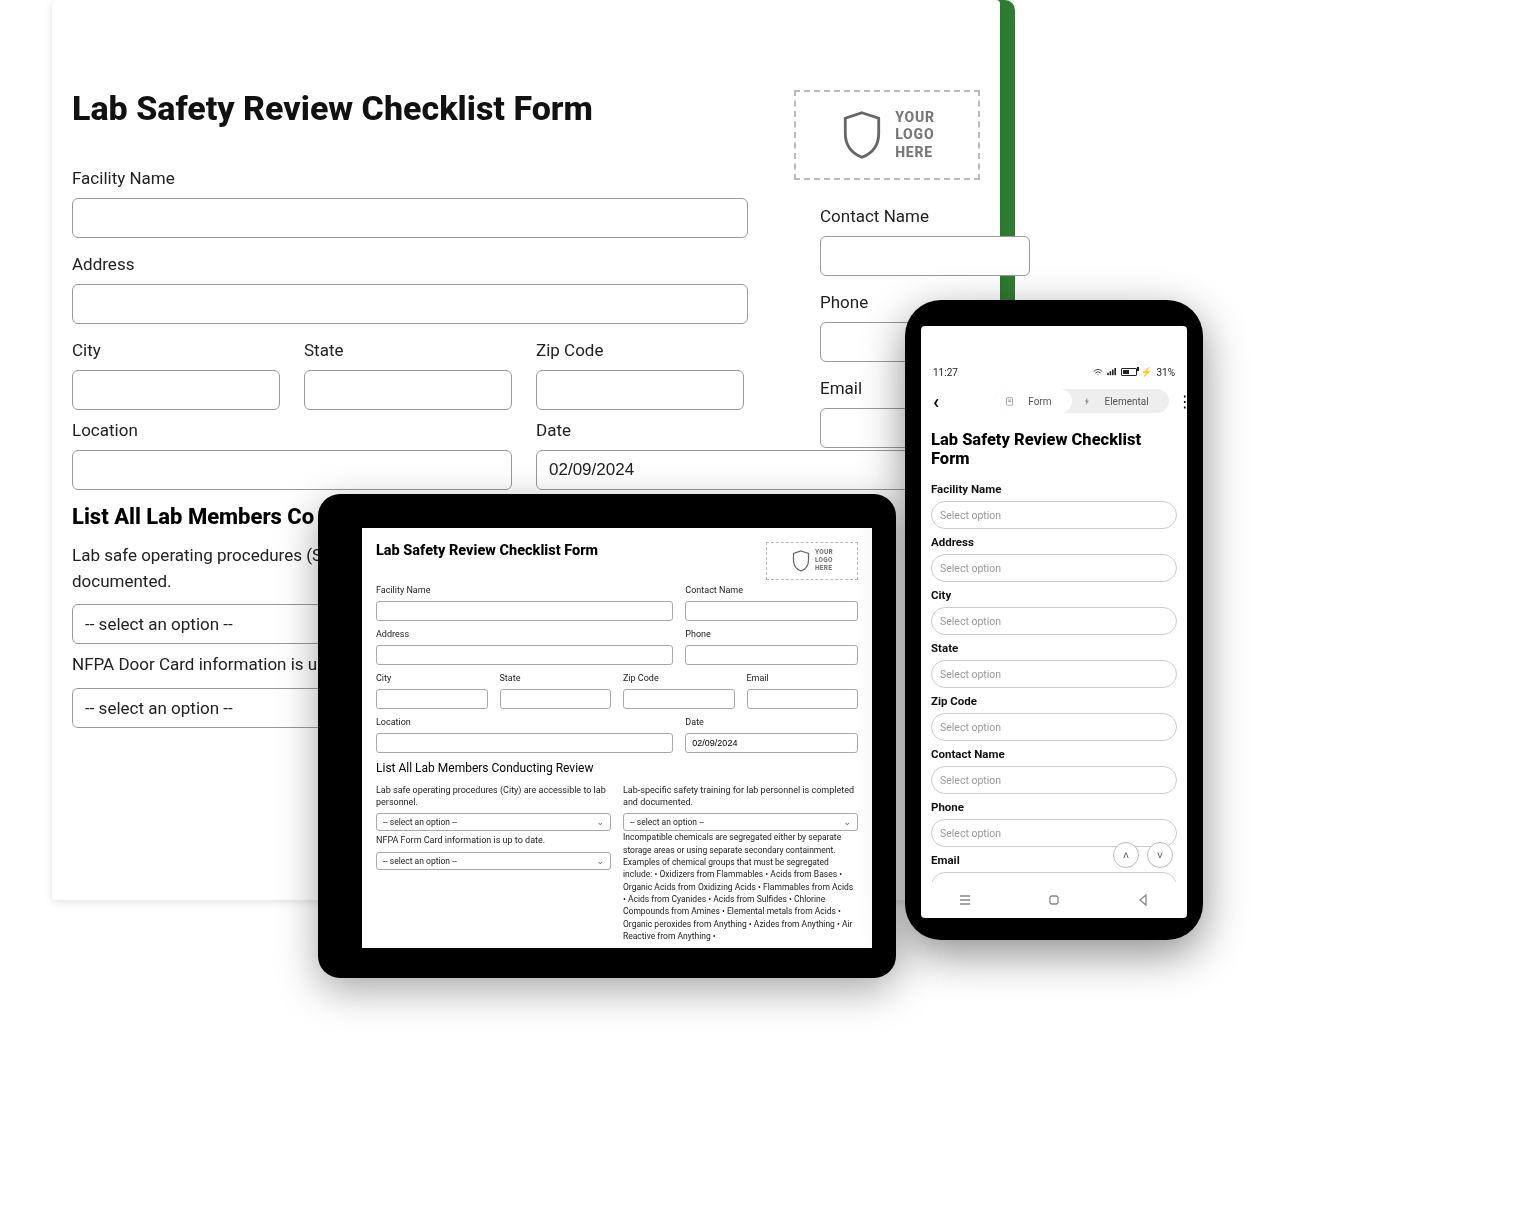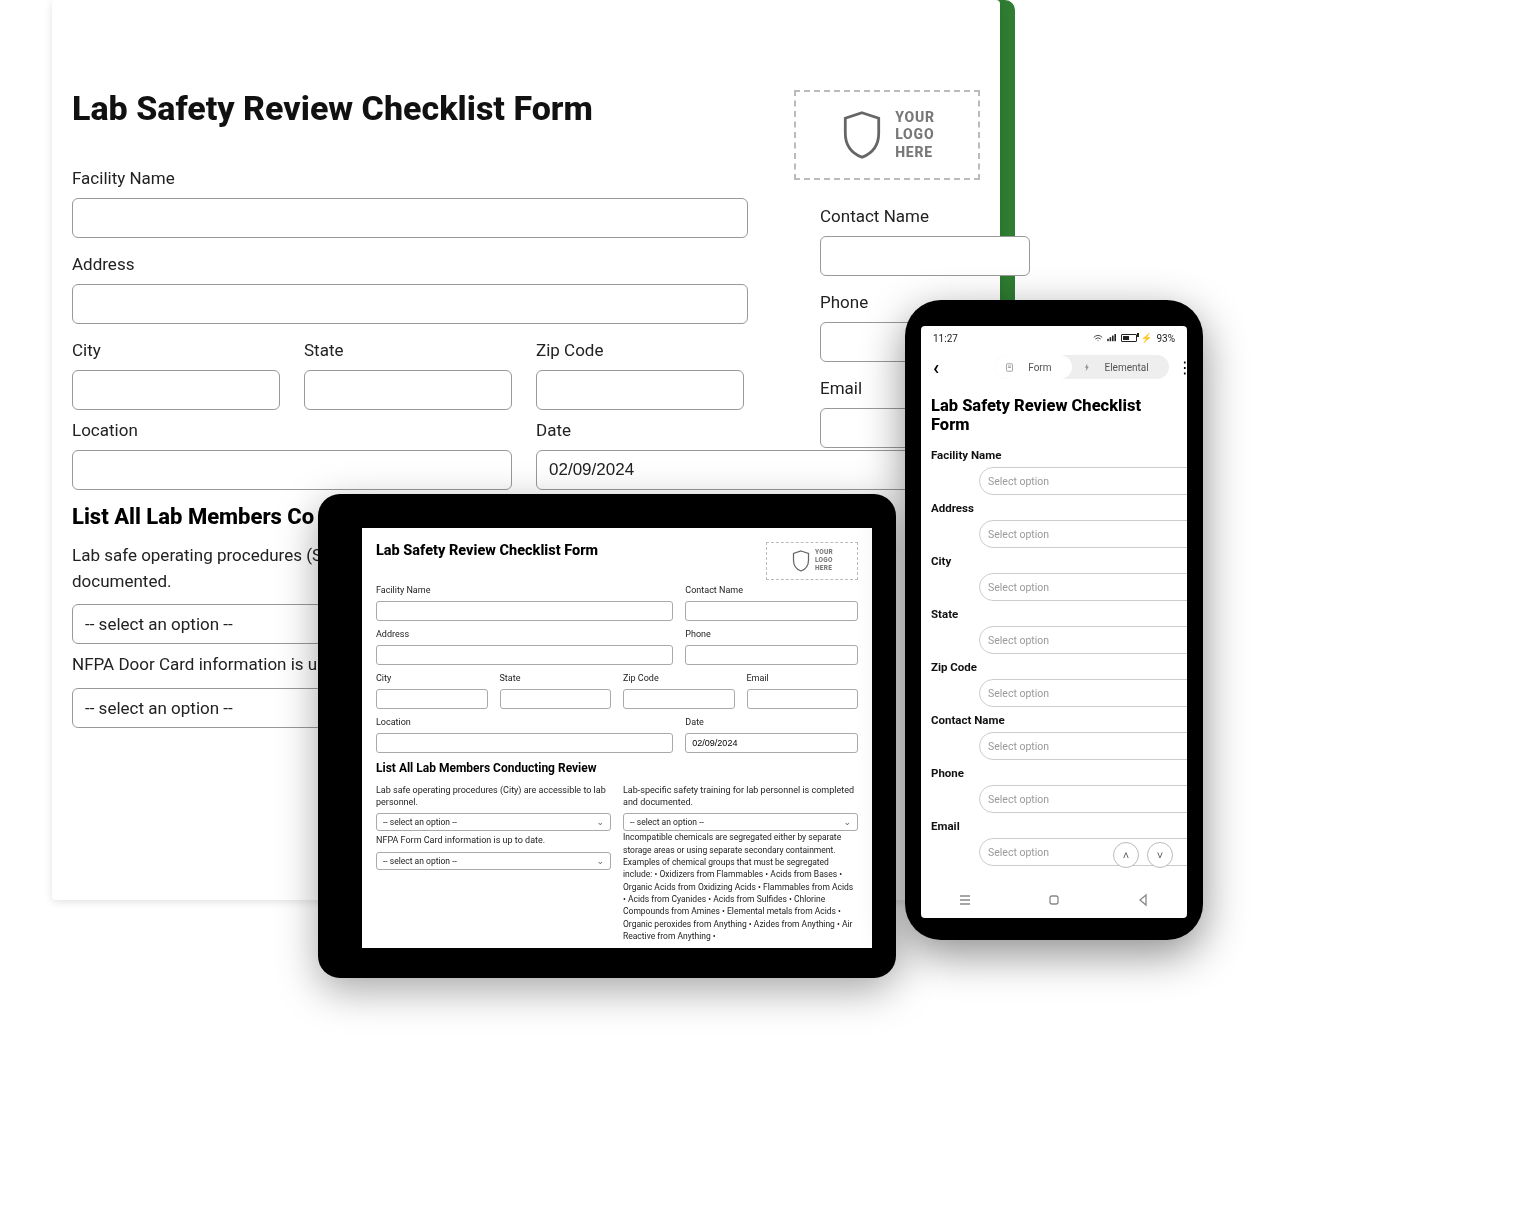--- a/index.html
+++ b/index.html
@@ -115,21 +115,21 @@
   .t-field label { font-size:9px; color:#222; display:block; margin-bottom:4px;}
   .t-field input {
     width:100%; height:20px; border:1px solid #aaa; border-radius:3px; background:#fff;
     font-size:9px; padding:0 6px;
   }
   .t-row { display:flex; gap:12px; margin-bottom:8px; }
   .t-left { flex:1.55; }
   .t-right { flex:0.9; }
   .t-row3 .t-field { flex:1; }
 
-  .t-h4 { font-size:12px; font-weight:700; margin:6px 0 6px 0;}
+  .t-h4 { font-size:12px; font-weight:400; margin:6px 0 6px 0;}
   .t-cols { display:flex; gap:12px; }
   .t-col { flex:1; }
   .t-q { font-size:9px; color:#222; margin:4px 0 5px 0; line-height:1.3; }
   .t-sel {
     width:100%; height:18px; border:1px solid #aaa; border-radius:3px;
     font-size:8.5px; padding:0 6px; display:flex; align-items:center; justify-content:space-between;
     color:#222;
   }
   .t-sel .chev { font-size:9px; color:#666;}
   .t-long { font-size:8.5px; color:#222; line-height:1.45; }
@@ -148,21 +148,21 @@
     left:16px; right:16px; top:26px; bottom:22px;
     background:#fff;
     border-radius:4px;
     overflow:hidden;
     display:flex; flex-direction:column;
   }
   .status-bar {
     height:24px;
     display:flex; align-items:center; justify-content:space-between;
     padding:0 12px;
-    font-size:10px; color:#222;
+    font-size:10px; color:#222;margin-top:34px;
   }
   .status-right { display:flex; align-items:center; gap:4px;}
   .wifi-icon, .sig-icon, .bat-icon { display:inline-block; }
   .wifi-icon { width:10px; height:8px; }
   .sig-icon  { width:10px; height:8px; }
   .bat-icon  { width:16px; height:8px; border:1px solid #222; border-radius:1px; position:relative;}
   .bat-icon::after { content:''; position:absolute; top:-2px; right:-3px; width:2px; height:4px; background:#222;}
   .bat-fill { position:absolute; left:1px; top:1px; bottom:1px; width:44%; background:#222;}
 
   .p-top {
@@ -182,21 +182,21 @@
   .p-seg .active { background:#fff; border-radius:12px; }
   .seg-ic { width:9px; height:9px; }
   .p-more { margin-left:auto; font-size:16px; letter-spacing:1px;}
 
   .p-title { font-size:16.5px; font-weight:800; padding:12px 10px 8px 10px;}
   .p-form { padding:0 10px; overflow:hidden; flex:1;}
   .p-field label { font-size:11.5px; font-weight:700; color:#111; display:block; margin:6px 0 5px 0;}
   .p-field .p-input {
     height:28px; border:1px solid #ccc; border-radius:14px; width:100%;
     padding:0 8px; font-size:10.5px; color:#9a9a9a;
-    display:flex; align-items:center;margin-left:48px;
+    display:flex; align-items:center;
   }
 
   .p-nav-btns {
     position:absolute;
     right:14px; bottom:50px;
     display:flex; gap:8px;
   }
   .p-nav-btns .circle {
     width:26px; height:26px; border:1px solid #bbb; border-radius:50%;
     display:flex; align-items:center; justify-content:center;
@@ -377,21 +377,21 @@
         <svg class="sig-icon" viewBox="0 0 12 10">
             <rect x="0" y="6" width="2" height="3" fill="#222"></rect>
             <rect x="3" y="4" width="2" height="5" fill="#222"></rect>
             <rect x="6" y="2" width="2" height="7" fill="#222"></rect>
             <rect x="9" y="0" width="2" height="9" fill="#222"></rect>
           </svg>
         <span class="bat-icon">
             <span class="bat-fill"></span>
           </span>
         <span style="font-size:9px;">⚡</span>
-        <span>93%</span>
+        <span>31%</span>
       </span>
     </div>
 
     <div class="p-top">
       <span class="p-back">‹</span>
       <div class="p-seg">
         <span class="active">
           <svg class="seg-ic" viewBox="0 0 12 12">
               <rect x="2" y="1" width="8" height="10" rx="1" fill="none" stroke="#888"></rect>
               <line x1="4" y1="4" x2="8" y2="4" stroke="#888"></line>

